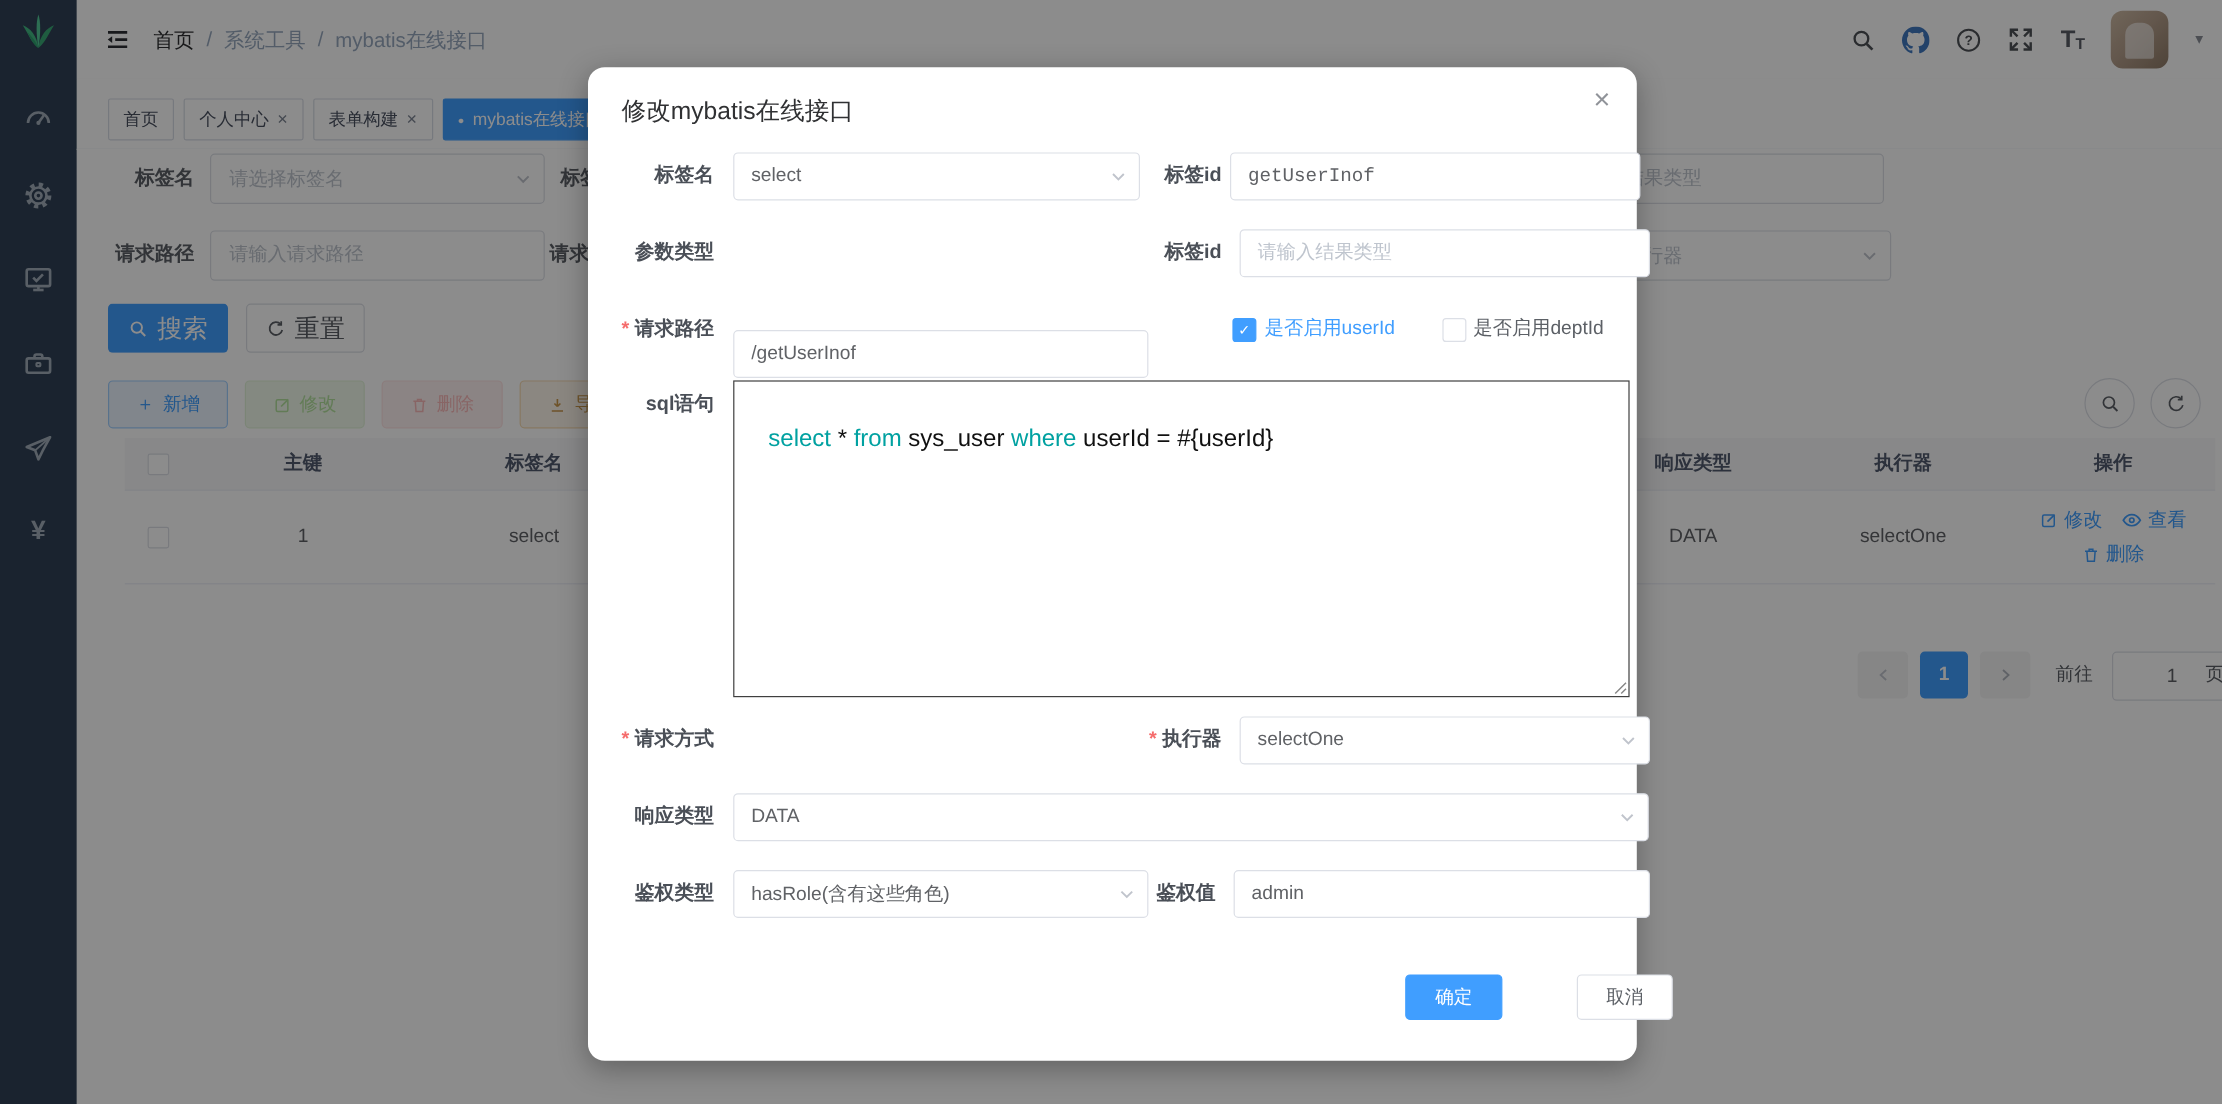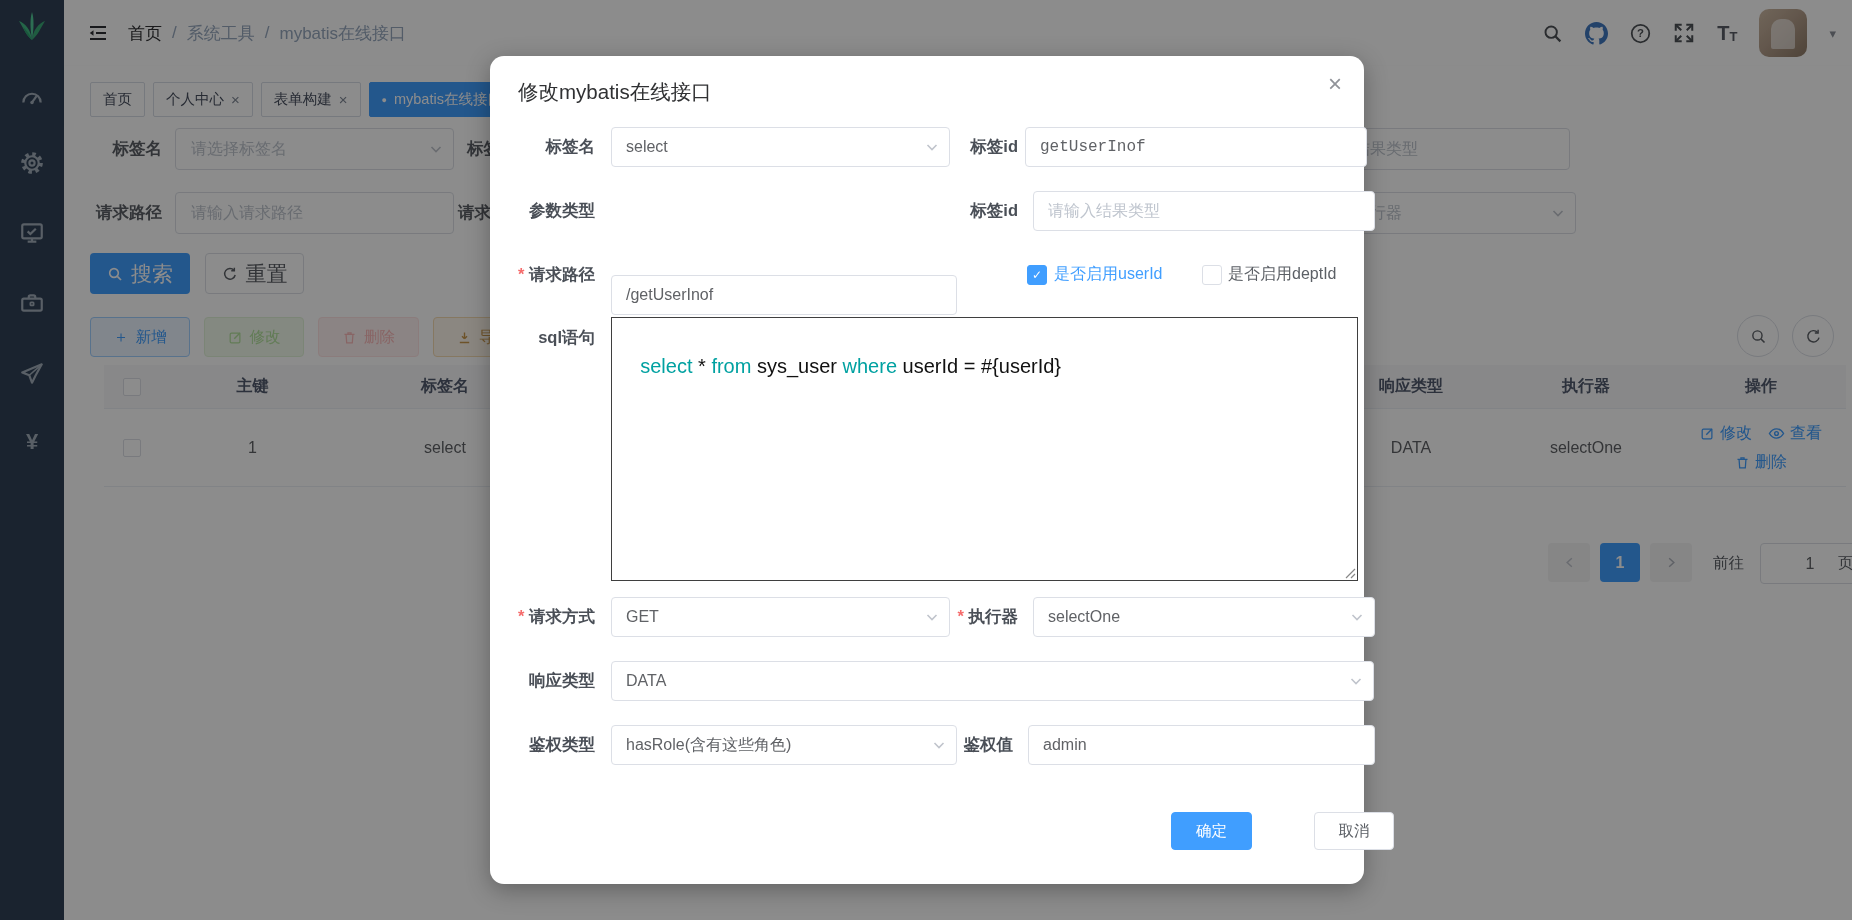--- a/index.html
+++ b/index.html
@@ -399,28 +399,20 @@
 
   <span class="m-lbl" style="left:0;top:266px;width:105px;line-height:30px;">sql语句</span>
   <div class="sqlbox">
     <span class="kw">select</span><span class="plain"> * </span><span class="kw">from</span><span class="plain"> sys_user </span><span class="kw">where</span><span class="plain"> userId = #{userId}</span>
     <span class="resize-h"><svg width="11" height="11" viewBox="0 0 11 11">
           <path d="M10 1L1 10M10 6L6 10" stroke="#888" stroke-width="1.2"></path>
         </svg></span>
   </div>
 
   <span class="m-lbl req" style="left:0;top:541px;width:105px;">请求方式</span>
-  <div class="m-ipt" style="left:121px;top:541px;width:309px;cursor:pointer;">
-    <span>GET</span>
-    <span class="chev">
-        <svg width="14" height="14" viewBox="0 0 14 14">
-          <path d="M2.5 5l4.5 4.5L11.5 5" fill="none" stroke="#c0c4cc" stroke-width="1.6"></path>
-        </svg>
-      </span>
-  </div>
   <span class="m-lbl req" style="left:420px;top:541px;width:108px;">执行器</span>
   <div class="m-ipt" style="left:543px;top:541px;width:312px;cursor:pointer;">
     <span>selectOne</span>
     <span class="chev">
         <svg width="14" height="14" viewBox="0 0 14 14">
           <path d="M2.5 5l4.5 4.5L11.5 5" fill="none" stroke="#c0c4cc" stroke-width="1.6"></path>
         </svg>
       </span>
   </div>
 

